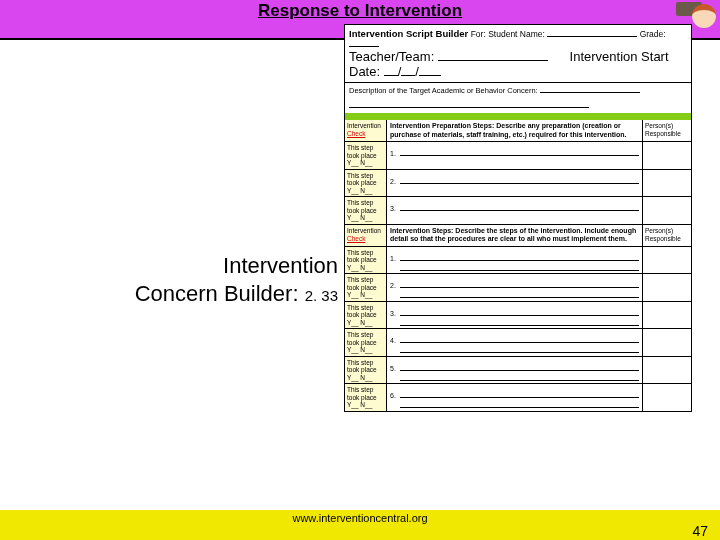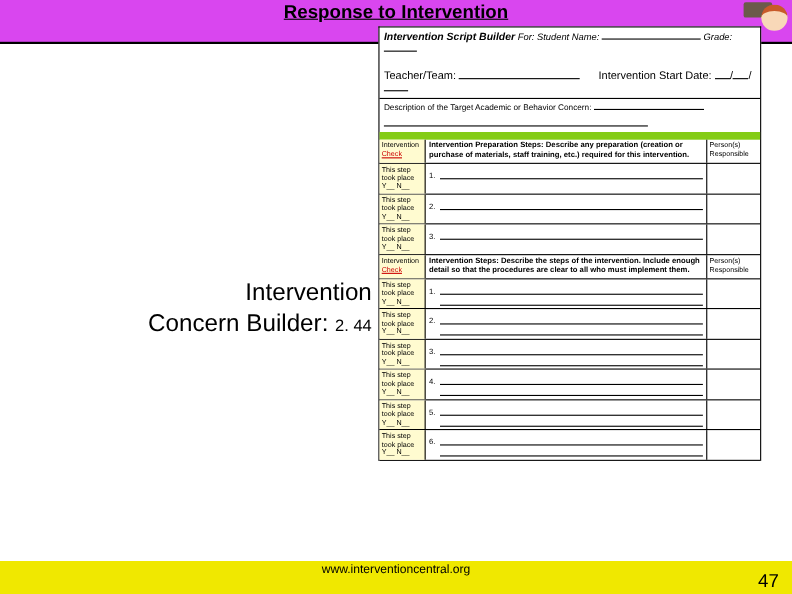--- a/index.html
+++ b/index.html
@@ -76,37 +76,36 @@
     background: #fff;
     font-size: 7.5px;
     color: #000;
   }
   .form-header {
     padding: 3px 4px;
     border-bottom: 1px solid #000;
   }
   .form-header-line1 {
     font-size: 8.5px;
-    font-style: italic;
   }
   .form-header-line1 .bold { font-weight: bold; font-size: 9.5px; }
   .blank {
     display: inline-block;
     border-bottom: 1px solid #000;
     vertical-align: baseline;
     height: 7px;
   }
   .blank.w90 { width: 90px; }
   .blank.w100 { width: 100px; }
   .blank.w110 { width: 110px; }
   .blank.w30 { width: 30px; }
   .blank.w15 { width: 14px; }
   .blank.w22 { width: 22px; }
   .blank.w240 { width: 240px; }
-  .form-header .row2 { margin-top: 15px; font-size: 10px; }
+  .form-header .row2 { margin-top: 0; font-size: 13px; }
   .desc-row {
     padding: 3px 4px;
     border-bottom: 7px solid #84cc16;
     font-size: 7.5px;
   }
   .desc-row .l2 { margin-top: 6px; }
   .section-table {
     display: flex;
     border-bottom: 1px solid #000;
   }
@@ -168,39 +167,39 @@
     background: #f0e800;
     text-align: center;
     font-size: 11px;
     line-height: 17px;
     color: #000;
   }
   .page-num {
     position: absolute;
     right: 12px;
     bottom: 1px;
-    font-size: 17px;
+    font-size: 14px;
     color: #000;
   }
 </style>
 </head>
 <body>
 
 <div class="top-bar">
   <span class="top-title">Response to Intervention</span>
   <div class="avatar">
     <div class="avatar-badge"></div>
     <div class="avatar-head"></div>
   </div>
 </div>
 
 <div class="left-caption">
   <div>Intervention</div>
   <div>
-    <span>Concern Builder: </span><span class="sub">2. 44</span>
+    <span>Concern Builder: </span><span class="sub">2. 33</span>
   </div>
 </div>
 
 <div class="form-area">
   <div class="form-header">
     <div class="form-header-line1">
       <span class="bold">Intervention Script Builder</span>
       <span>For:</span>
       <span>Student Name:</span>
       <span class="blank w90"></span>

